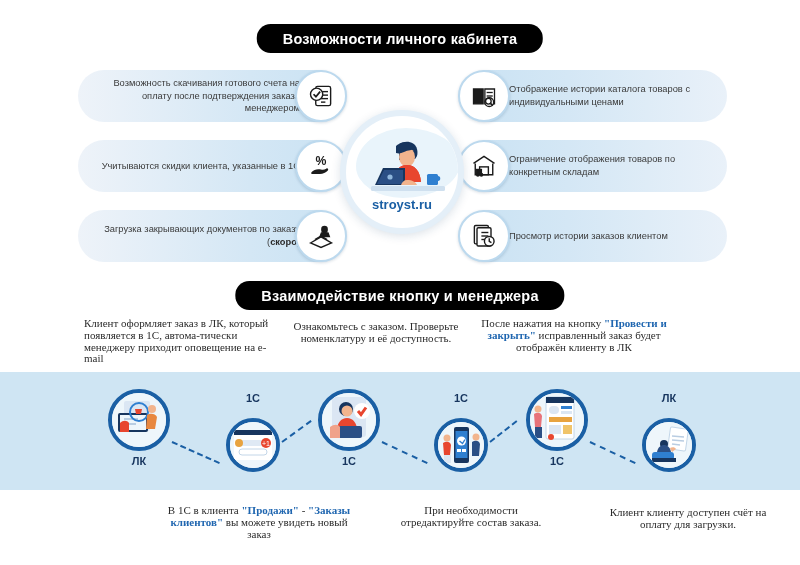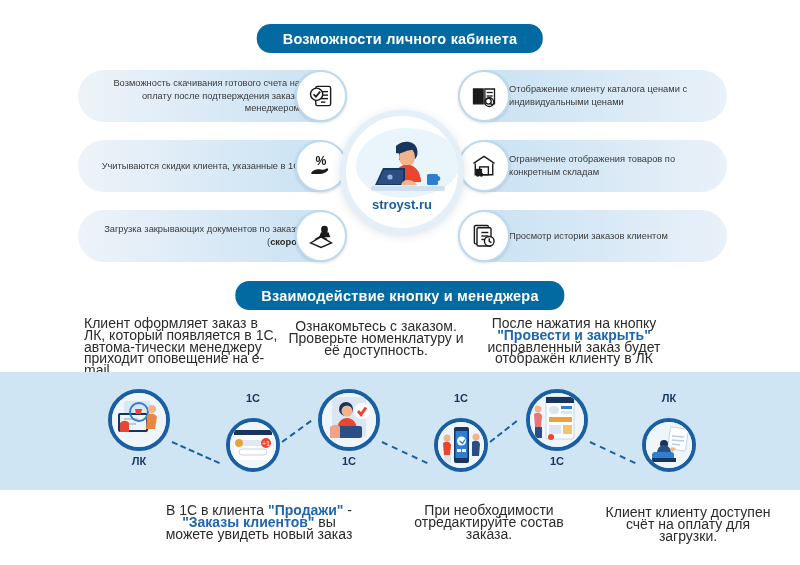--- a/index.html
+++ b/index.html
@@ -9,21 +9,21 @@
     font-family: "Liberation Sans", sans-serif;
     position: relative;
     overflow: hidden;
   }
 
   
   .banner {
     position: absolute;
     left: 50%;
     transform: translateX(-50%);
-    background: #0369a1;
+    background: #000000;
     color: #ffffff;
     border-radius: 14px;
     font-weight: bold;
     letter-spacing: .2px;
     display: flex;
     align-items: center;
     justify-content: flex-end;
     white-space: nowrap;
   }
   #banner-1 { top: 24px; height: 29px; padding: 0 26px; font-size: 14.5px; }
@@ -106,32 +106,33 @@
   
   #band {
     position: absolute;
     left: 0; top: 372px;
     width: 800px; height: 118px;
     background: #cfe5f3;
   }
 
   .cap {
     position: absolute;
-    font-size: 14px;
+    font-size: 11px;
     line-height: 11.8px;
     color: #2b2b2b;
     text-align: center;
+    font-family: Liberation Serif, serif;
   }
   .cap b { color: #1f66b0; font-weight: bold; }
 
   #cap-1 { left: 84px;  top: 318px; width: 196px; text-align: left; }
   #cap-2 { left: 288px; top: 321px; width: 176px; }
   #cap-3 { left: 462px; top: 318px; width: 224px; }
   #cap-4 { left: 164px; top: 505px; width: 190px; }
-  #cap-5 { left: 388px; top: 505px; width: 166px; margin-left: 18px; }
+  #cap-5 { left: 388px; top: 505px; width: 166px; }
   #cap-6 { left: 598px; top: 507px; width: 180px; }
 
   .step {
     position: absolute;
     border-radius: 50%;
     background: #eef6fb;
     border: 4px solid #1a5fa4;
     overflow: hidden;
   }
   .step.big   { width: 62px; height: 62px; }
@@ -215,21 +216,21 @@
     <svg viewBox="0 0 32 32" fill="none" stroke="#1b1b1b" stroke-width="1.6">
       <path d="M4 24l12-7 12 7-12 5z"></path>
       <path d="M9 20l7-4 7 4"></path>
       <rect x="17" y="5" width="6" height="7" rx="3" fill="#1b1b1b"></rect>
       <path d="M16.5 12.5h7.5l1.5 4h-10.5z" fill="#1b1b1b"></path>
     </svg>
   </div>
 </div>
 
 <div class="feature right" id="f-r1">
-  <div class="txt" style="width:196px;">Отображение клиенту каталога ценами с индивидуальными ценами</div>
+  <div class="txt" style="width:196px;">Отображение истории каталога товаров с индивидуальными ценами</div>
   <div class="ficon">
     <svg viewBox="0 0 32 32" fill="none" stroke="#1b1b1b" stroke-width="1.5">
       <path d="M4 8h11v17H4z" fill="#1b1b1b"></path>
       <path d="M17 8h11v17H17z"></path>
       <line x1="19" y1="12" x2="26" y2="12"></line>
         <line x1="19" y1="16" x2="26" y2="16"></line>
       <circle cx="22" cy="23" r="5" fill="#fff"></circle>
       <circle cx="21" cy="22" r="3.2"></circle>
       <line x1="23.4" y1="24.4" x2="26" y2="27" stroke-width="2"></line>
     </svg>

